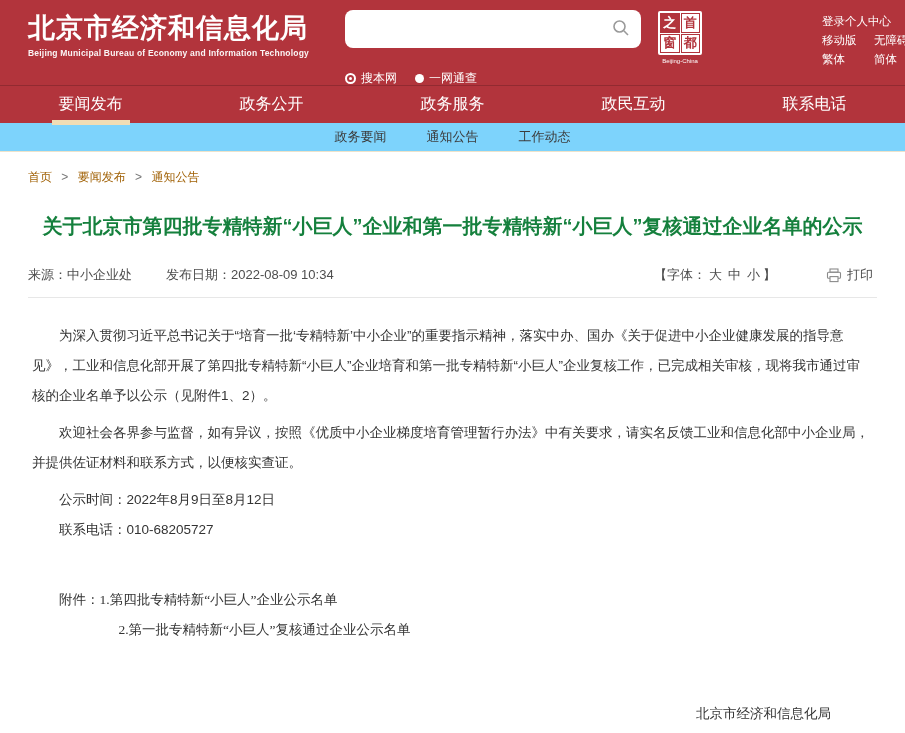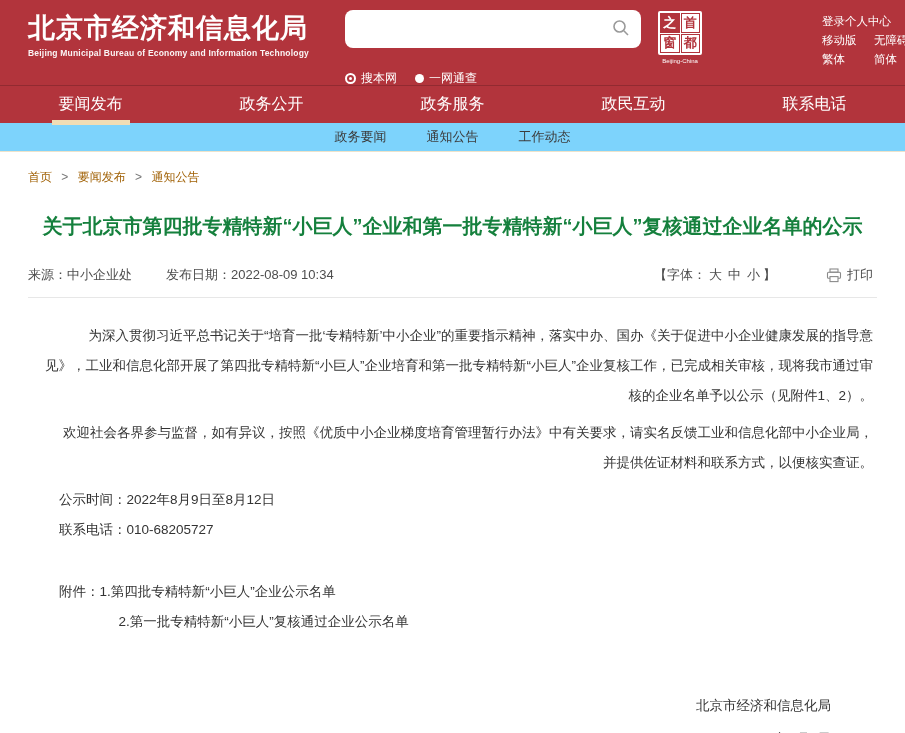--- a/index.html
+++ b/index.html
@@ -91,23 +91,23 @@
     margin: 24px 28px 0; display: flex; justify-content: space-between; align-items: center;
     font-size: 13px; color: #4d4d4d;
   }
   .meta-left { display: flex; gap: 34px; }
   .meta-right { display: flex; align-items: center; gap: 50px; padding-right: 4px; }
   .font-ctl span.fsz { cursor: pointer; margin: 0 3px; }
   .print-btn { display: inline-flex; align-items: center; gap: 5px; color: #4d4d4d; cursor: pointer; background:none; border:none; font-size:13px; }
   .divider { margin: 13px 28px 0; border-top: 1px solid #e7e7e7; }
 
   .body-text { padding: 23px 32px 0; font-size: 13.5px; line-height: 30px; color: #333; }
-  .body-text p { text-indent: 2em; margin-bottom: 7px; text-align: right; }
+  .body-text p { text-indent: 2em; margin-bottom: 7px; }
   .info-line { text-indent: 2em; }
-  .attach-block { margin-top: 32px; }
+  .attach-block { margin-top: 40px; font-family: Liberation Serif, serif; }
   .attach-row { text-indent: 2em; }
   .attach-row2 { padding-left: 6.4em; }
   .attach-row a, .attach-row2 a { color: #333; text-decoration: none; cursor: pointer; }
 
   .signature { margin-top: 52px; padding-right: 42px; text-align: right; font-size: 13.5px; line-height: 33px; color: #333; }
 </style>
 </head>
 <body>
 
 <div class="header">

